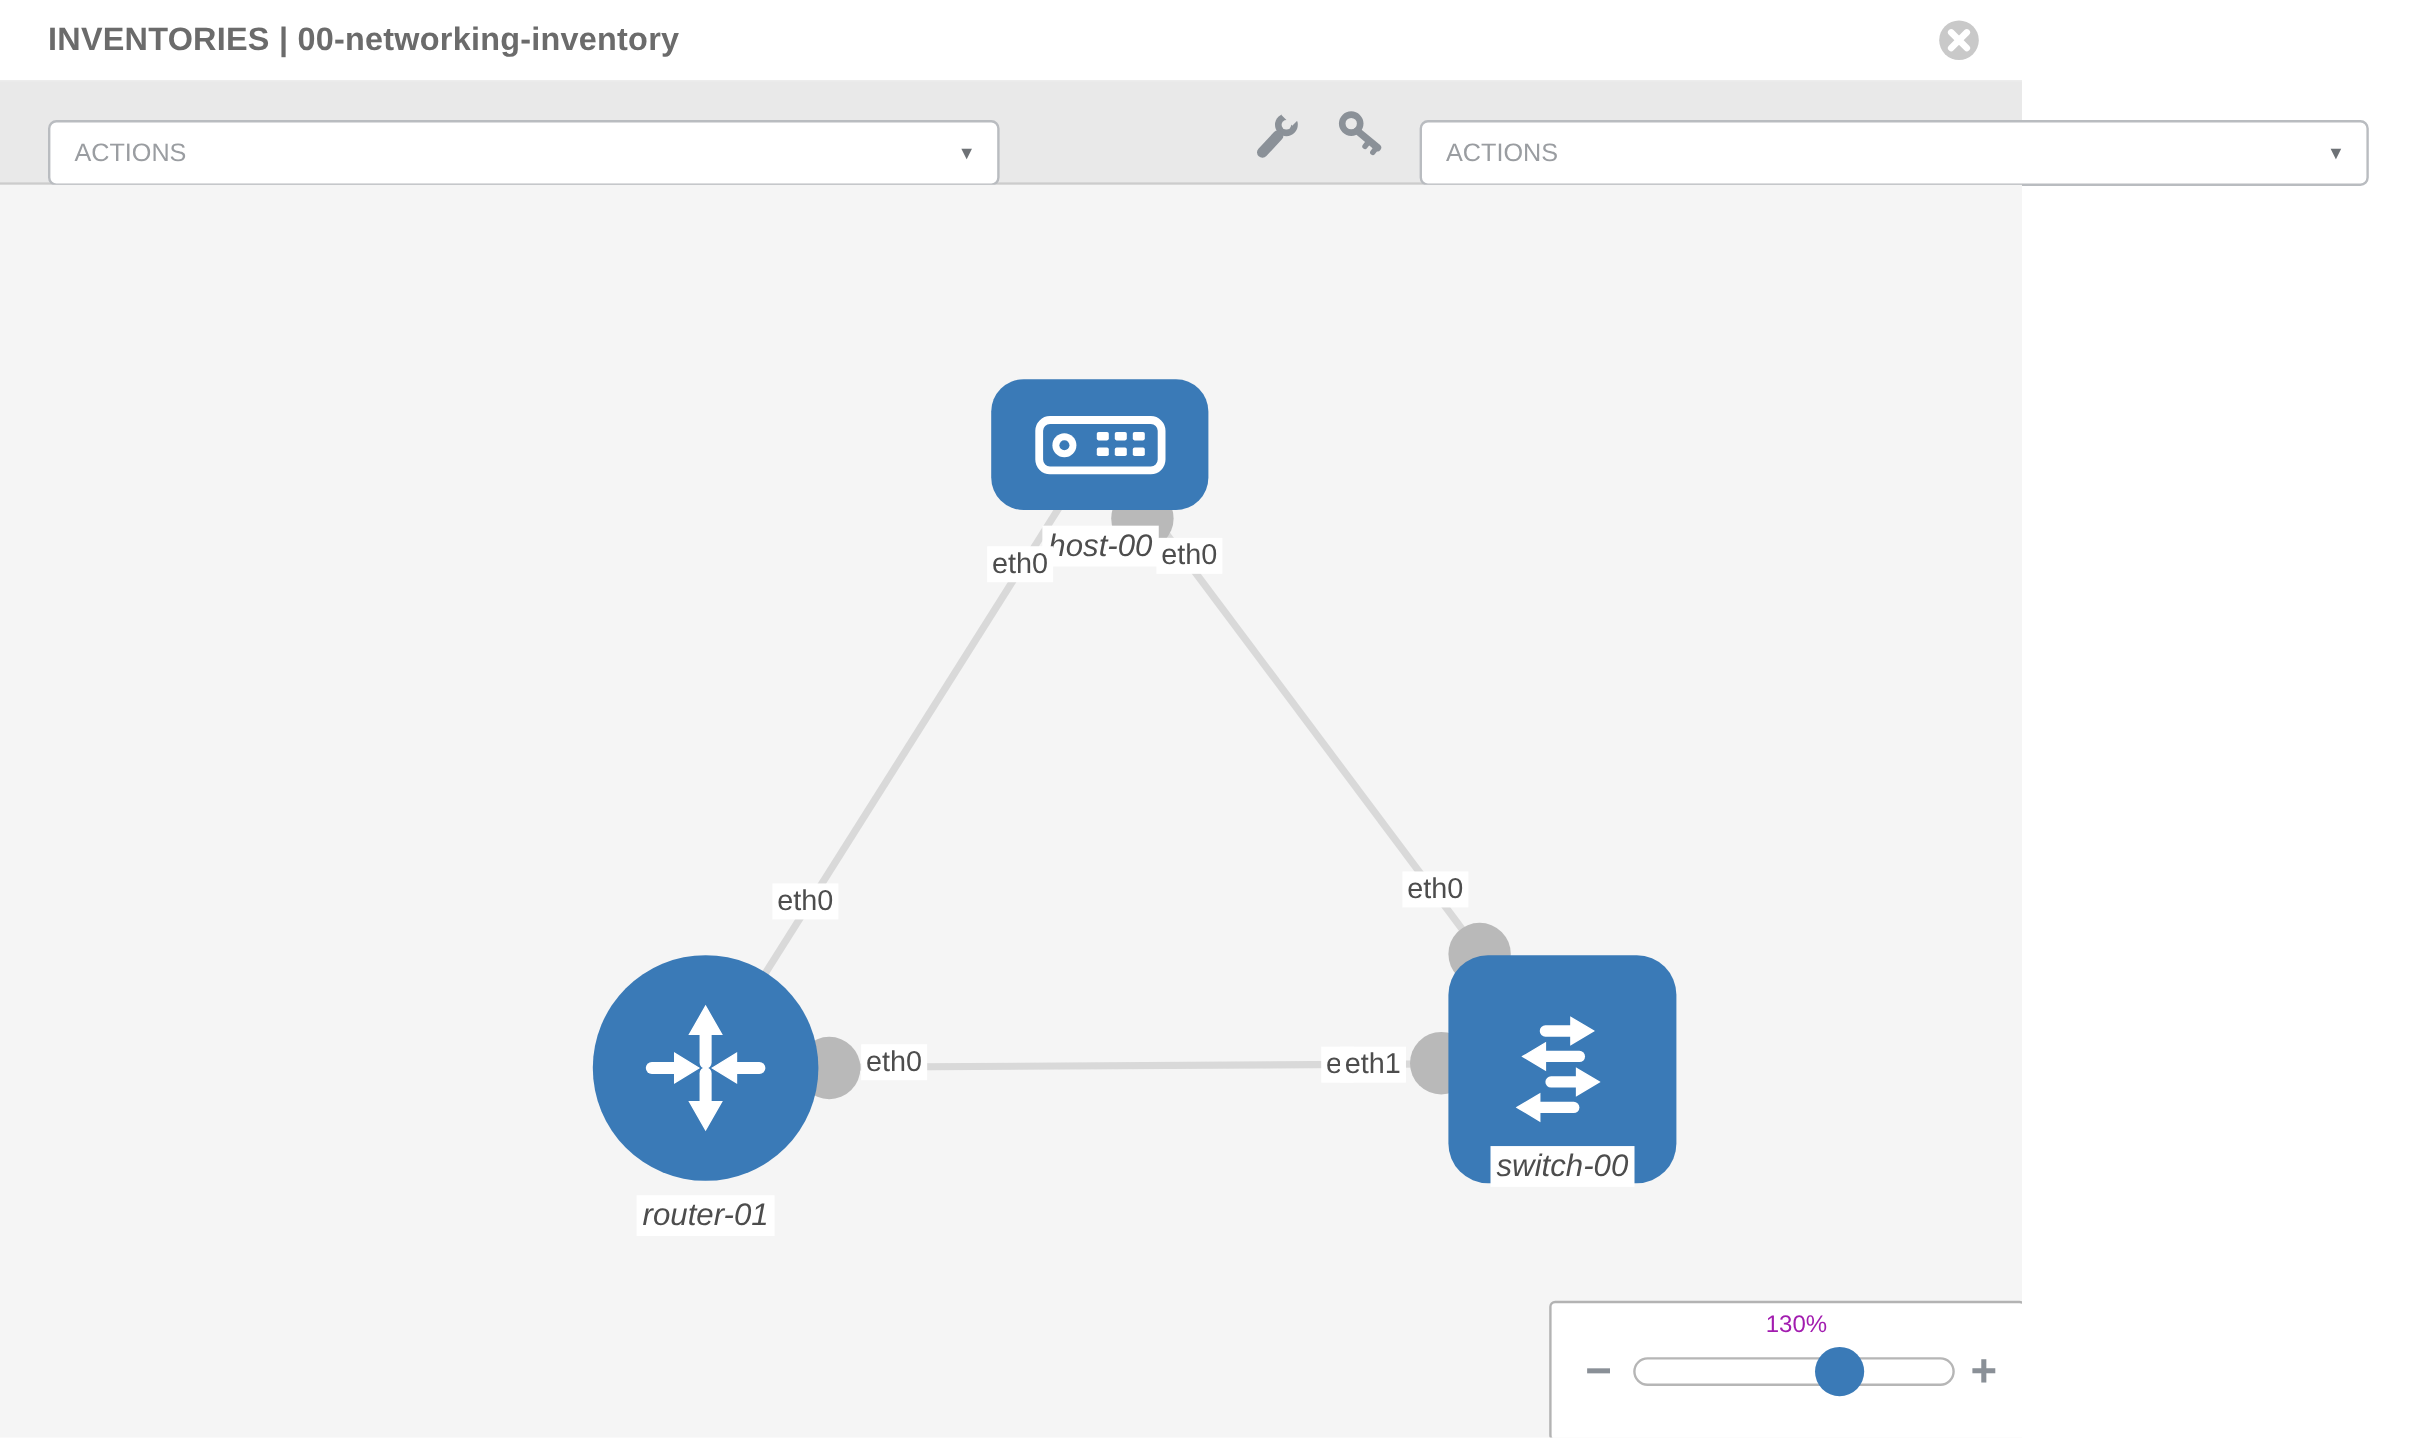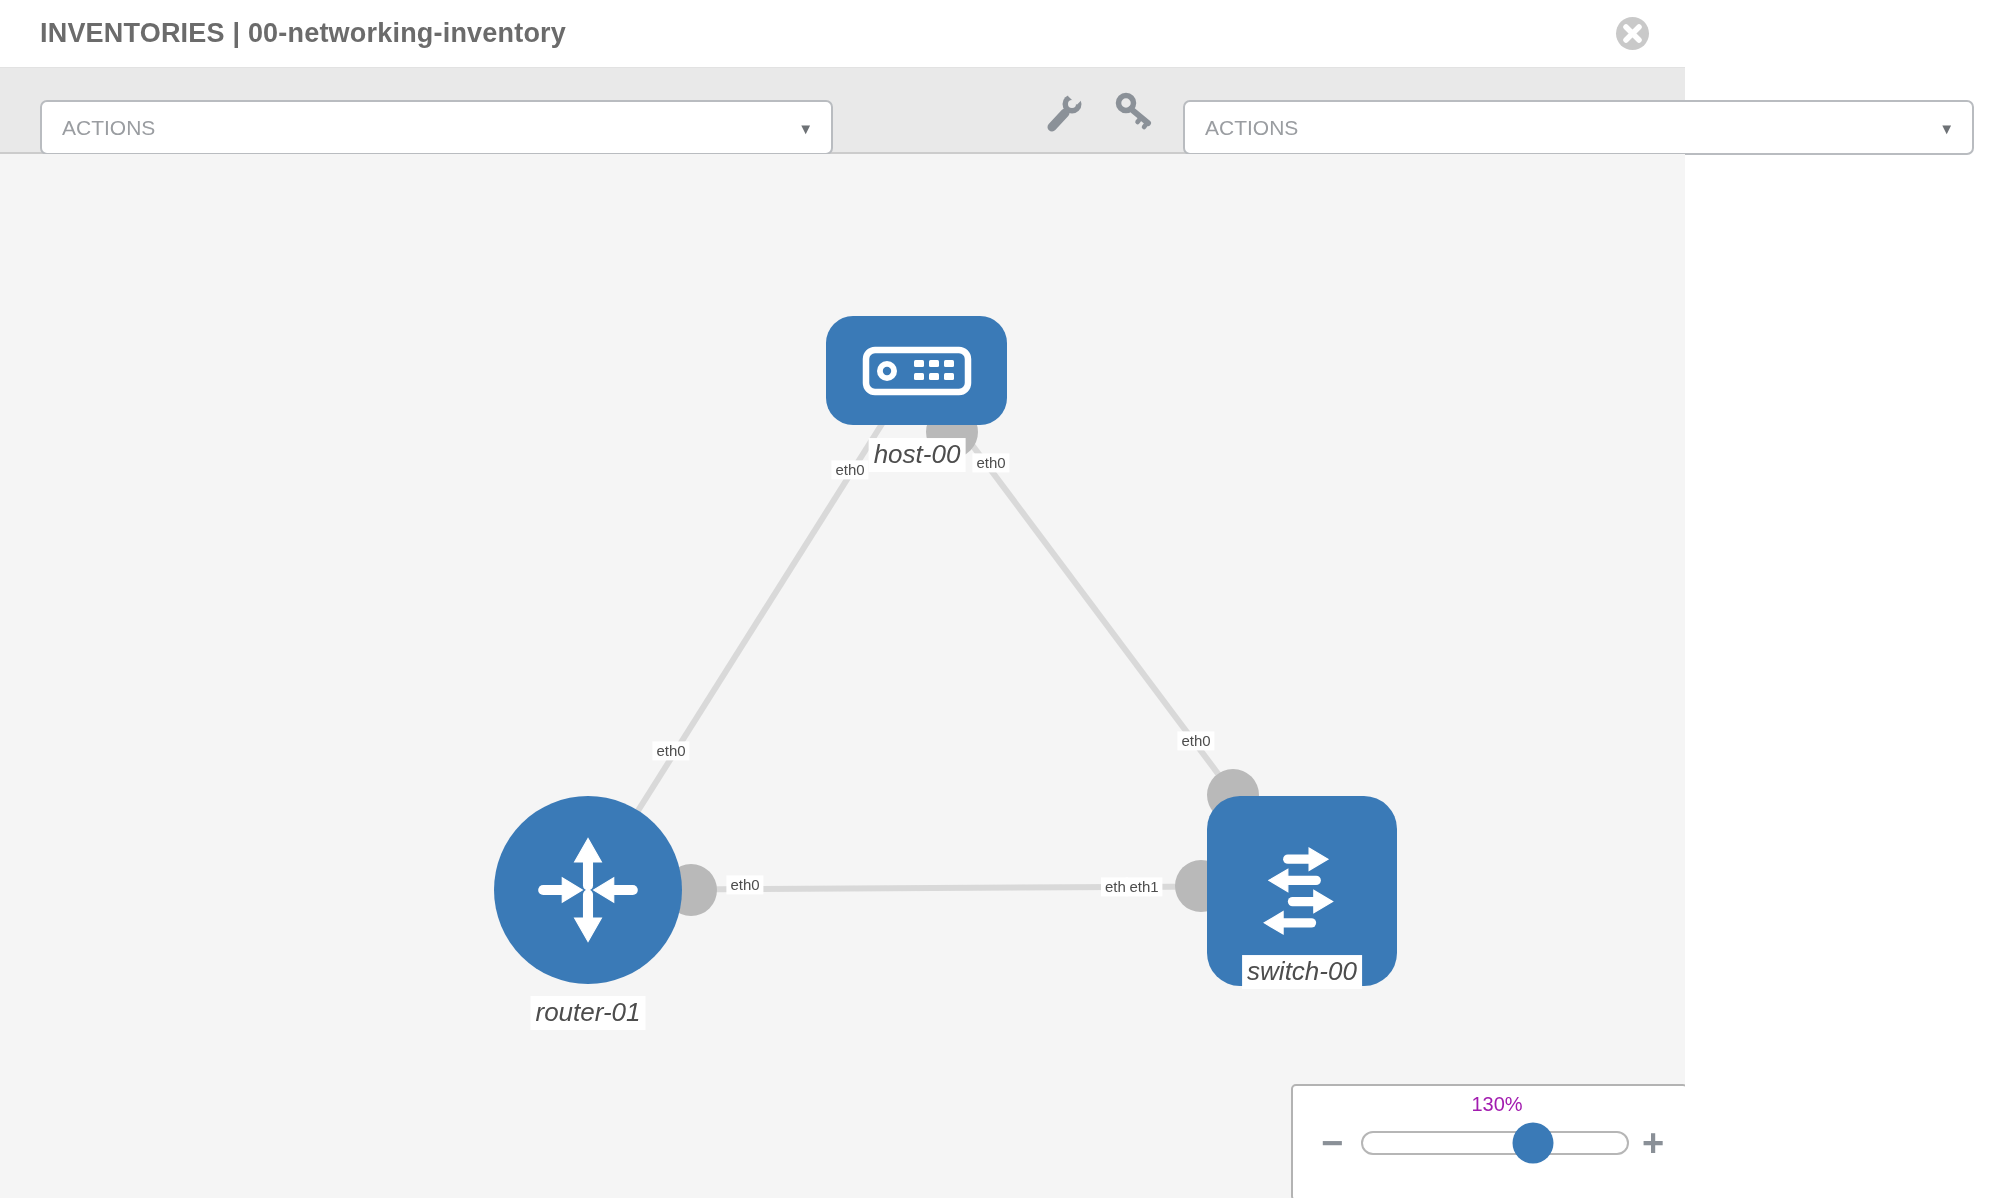--- a/index.html
+++ b/index.html
@@ -37,21 +37,21 @@
   .node { position:absolute; background:#3a7ab7; display:flex; align-items:center;
           justify-content:center; cursor:pointer; }
   .node-host   { left:826px; top:162px; width:181px; height:109px; border-radius:27px; }
   .node-router { left:494px; top:642px; width:188px; height:188px; border-radius:50%; }
   .node-switch { left:1207px; top:642px; width:190px; height:190px; border-radius:33px; }
 
   .graph-label { position:absolute; transform:translate(-50%,-50%);
                  background:#ffffff; color:#4d4d4d; white-space:nowrap;
                  padding:2px 5px; line-height:1.15; }
   .name-label { font-size:26px;font-style:italic; }
-  .if-label { font-size:15px; padding:1px 4px; }
+  .if-label { font-size:24px; padding:1px 4px; }
   .if-clip { overflow:hidden; width:27px; transform:translate(0,-50%); padding-right:0; }
 
   
   .zoom-panel { position:absolute; right:-3px; bottom:-3px; width:397px; height:117px;
                 background:#ffffff; border:2px solid #b3b3b3; border-radius:5px; }
   .zoom-percent { position:absolute; left:204px; top:7px; transform:translateX(-50%);
                   font-size:20px; color:#a21caf; }
   .zoom-minus, .zoom-plus { position:absolute; top:38px; font-size:38px; font-weight:bold;
                   color:#8a9097; cursor:pointer; line-height:38px; }
   .zoom-minus { left:28px; }

